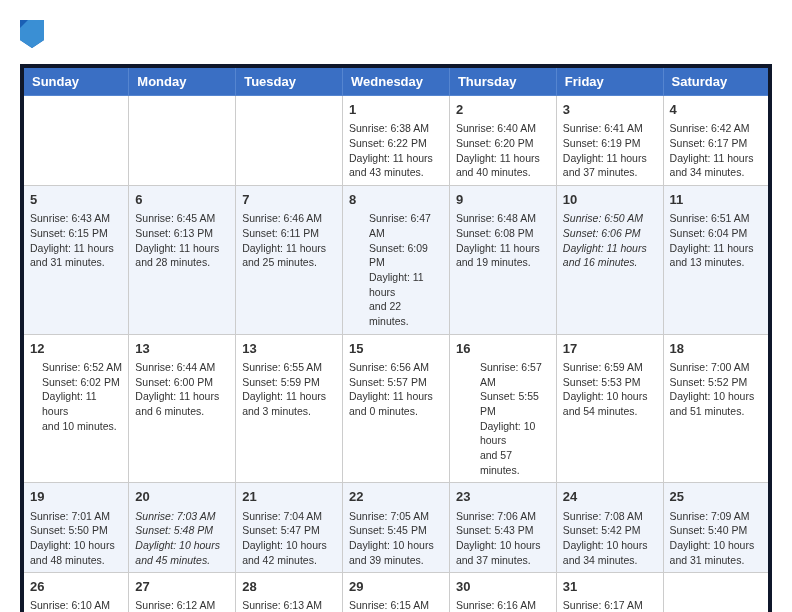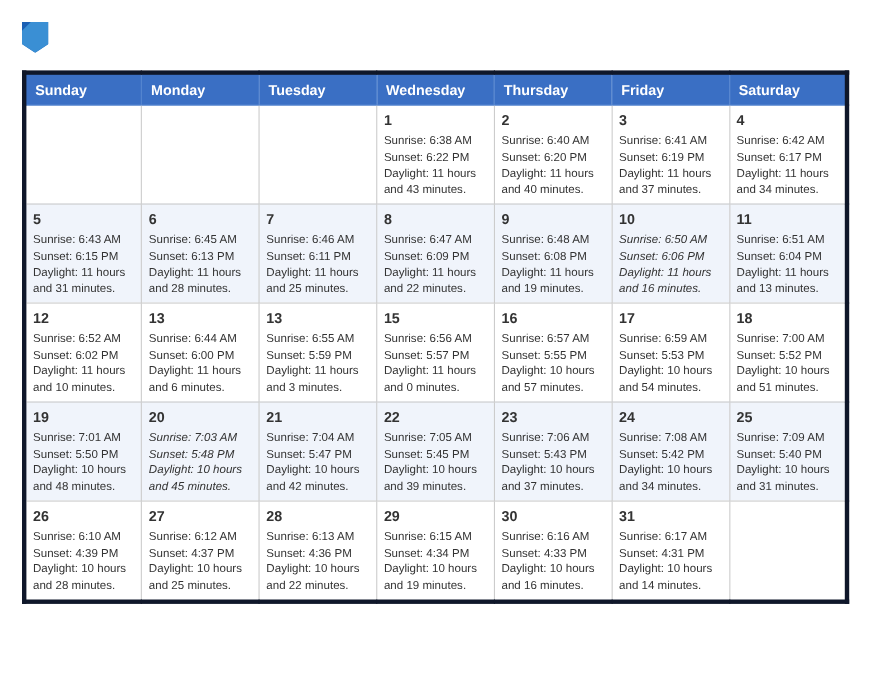--- a/index.html
+++ b/index.html
@@ -183,21 +183,21 @@
           </td>
           <td>
             <span class="day-number">7</span>
             <div class="day-info" style="white-space: pre-line;">Sunrise: 6:46 AM
 Sunset: 6:11 PM
 Daylight: 11 hours
 and 25 minutes.</div>
           </td>
           <td>
             <span class="day-number">8</span>
-            <div class="day-info" style="white-space: pre-line;">Sunrise: 6:47 AM
+            <div class="day-info" style="white-space: pre-line; margin-left: 20px;">Sunrise: 6:47 AM
 Sunset: 6:09 PM
 Daylight: 11 hours
 and 22 minutes.</div>
           </td>
           <td>
             <span class="day-number">9</span>
             <div class="day-info" style="white-space: pre-line;">Sunrise: 6:48 AM
 Sunset: 6:08 PM
 Daylight: 11 hours
 and 19 minutes.</div>
@@ -213,21 +213,21 @@
             <span class="day-number">11</span>
             <div class="day-info" style="white-space: pre-line;">Sunrise: 6:51 AM
 Sunset: 6:04 PM
 Daylight: 11 hours
 and 13 minutes.</div>
           </td>
         </tr>
         <tr>
           <td>
             <span class="day-number">12</span>
-            <div class="day-info" style="white-space: pre-line;">Sunrise: 6:52 AM
+            <div class="day-info" style="white-space: pre-line; margin-left: 12px;">Sunrise: 6:52 AM
 Sunset: 6:02 PM
 Daylight: 11 hours
 and 10 minutes.</div>
           </td>
           <td>
             <span class="day-number">13</span>
             <div class="day-info" style="white-space: pre-line;">Sunrise: 6:44 AM
 Sunset: 6:00 PM
 Daylight: 11 hours
 and 6 minutes.</div>
@@ -241,21 +241,21 @@
           </td>
           <td>
             <span class="day-number">15</span>
             <div class="day-info" style="white-space: pre-line;">Sunrise: 6:56 AM
 Sunset: 5:57 PM
 Daylight: 11 hours
 and 0 minutes.</div>
           </td>
           <td>
             <span class="day-number">16</span>
-            <div class="day-info" style="white-space: pre-line;">Sunrise: 6:57 AM
+            <div class="day-info" style="white-space: pre-line; margin-left: 24px;">Sunrise: 6:57 AM
 Sunset: 5:55 PM
 Daylight: 10 hours
 and 57 minutes.</div>
           </td>
           <td>
             <span class="day-number">17</span>
             <div class="day-info" style="white-space: pre-line;">Sunrise: 6:59 AM
 Sunset: 5:53 PM
 Daylight: 10 hours
 and 54 minutes.</div>

